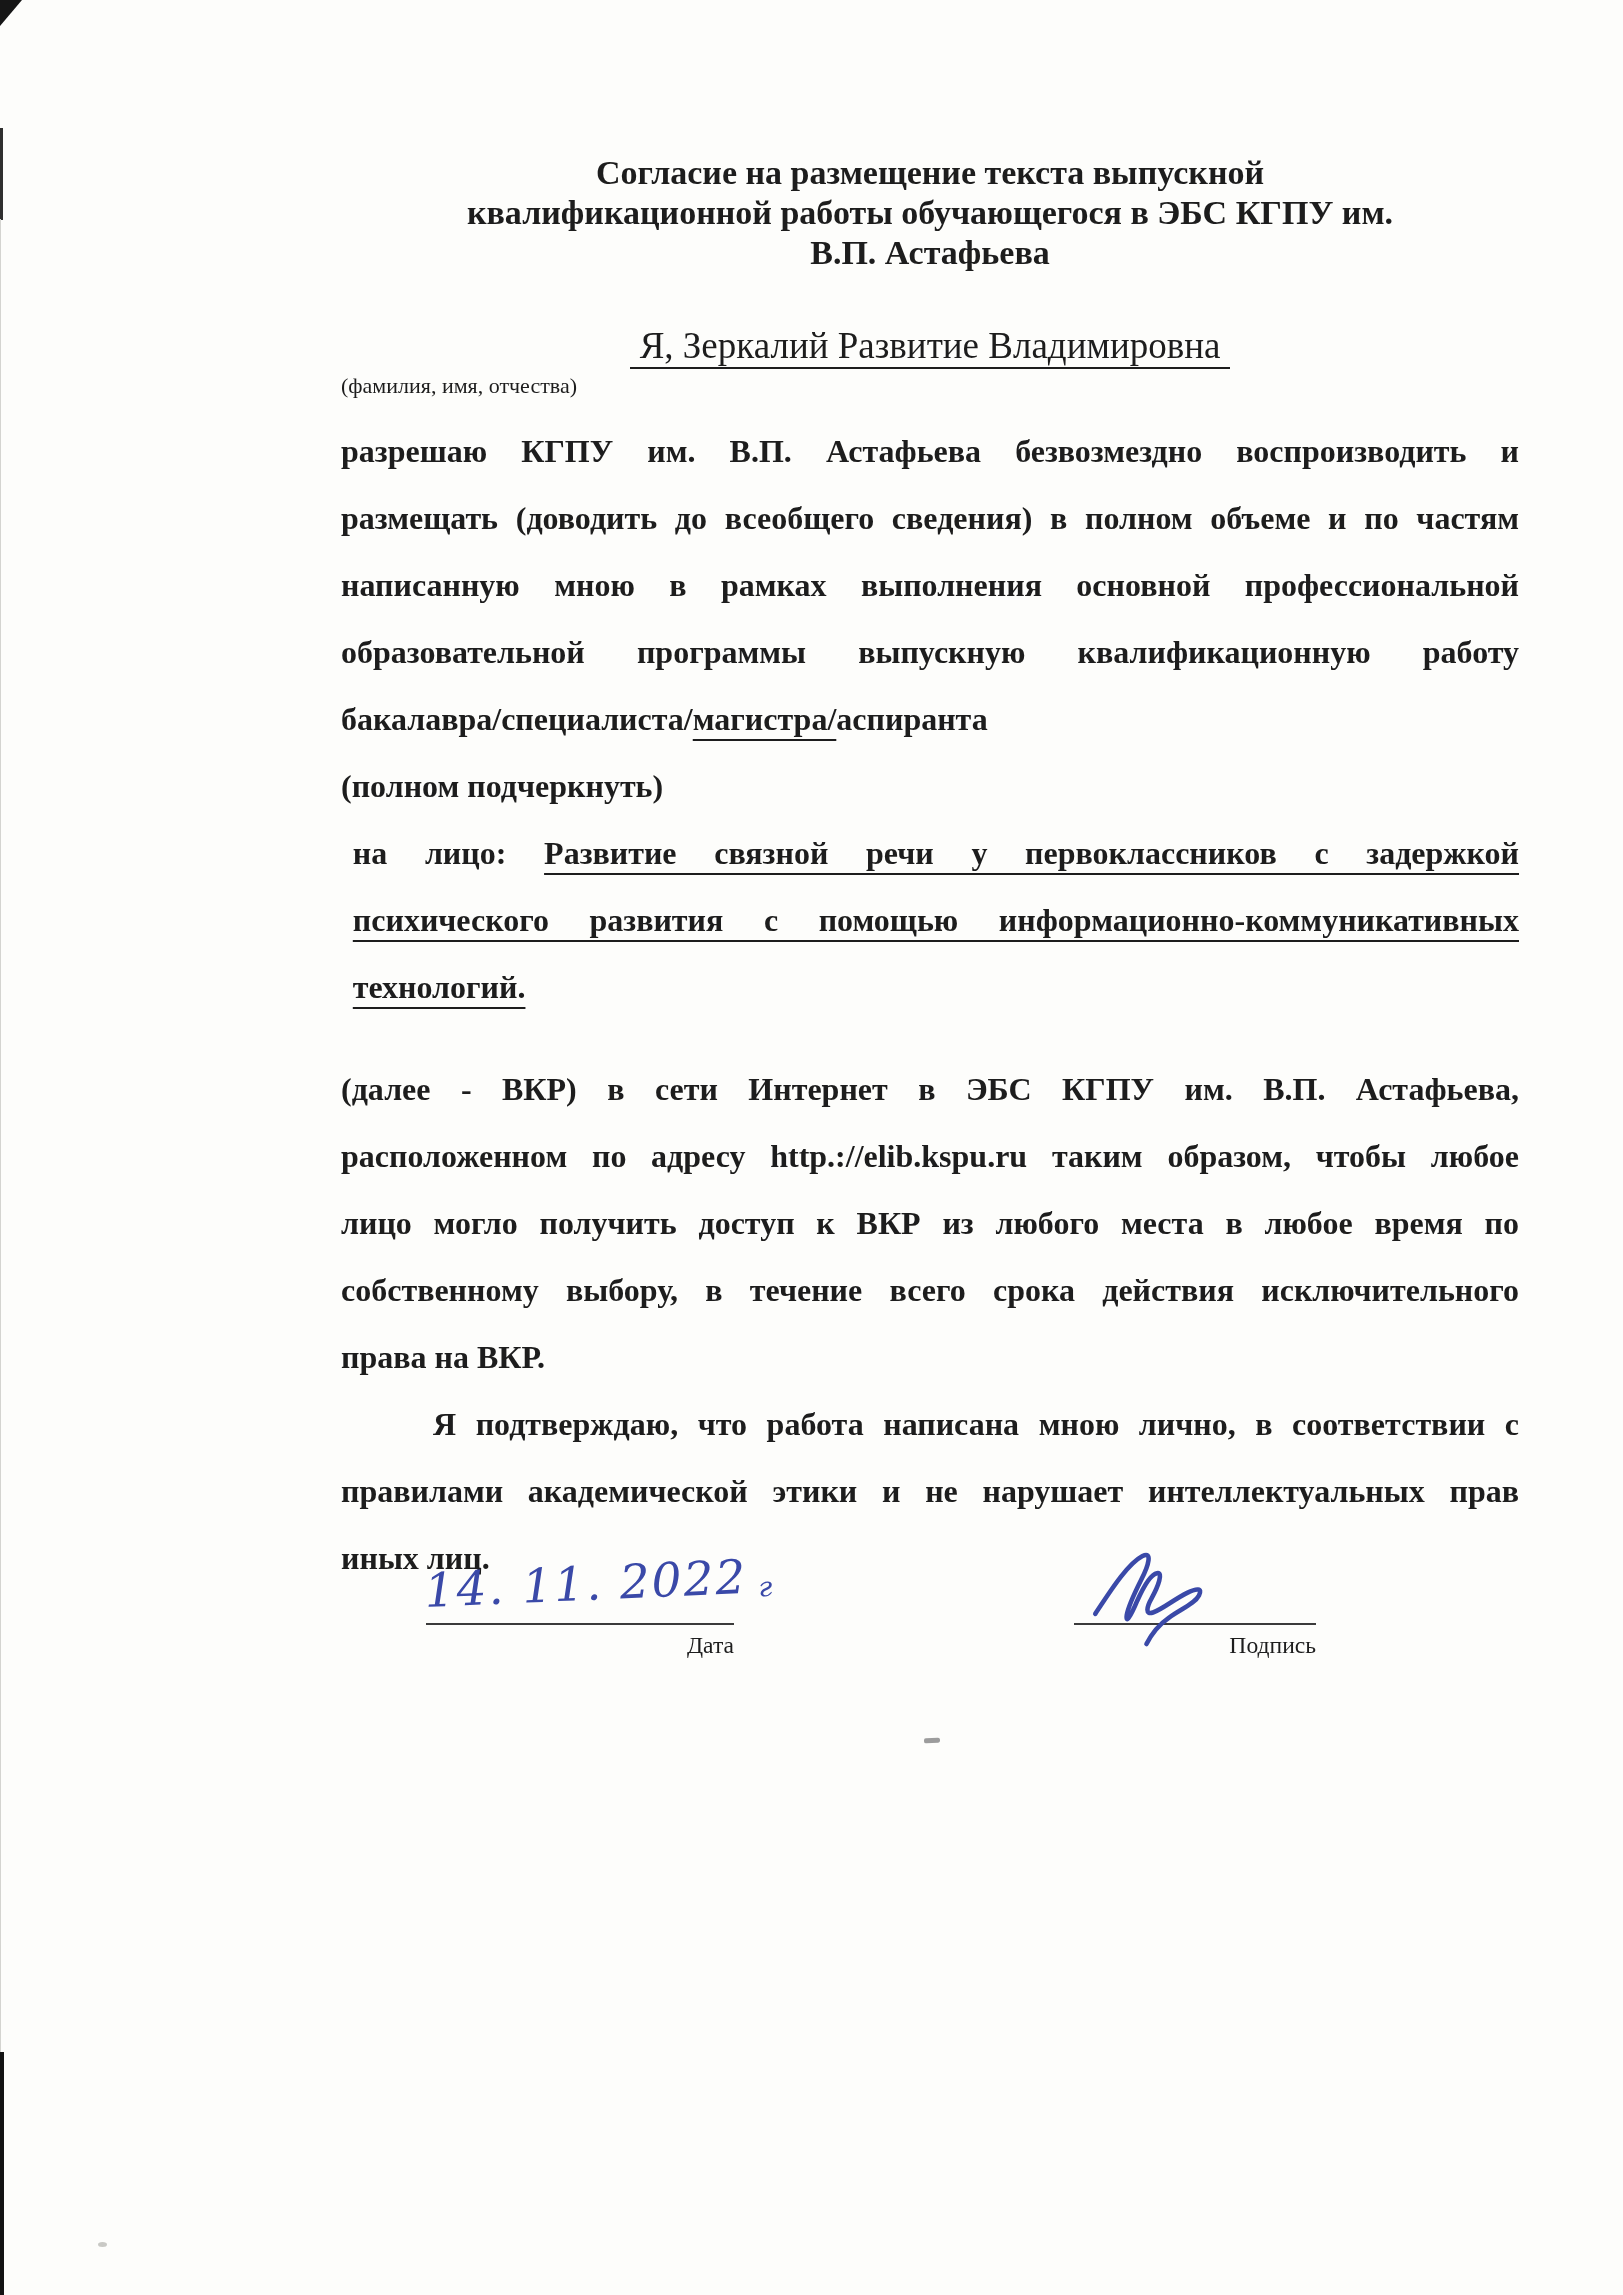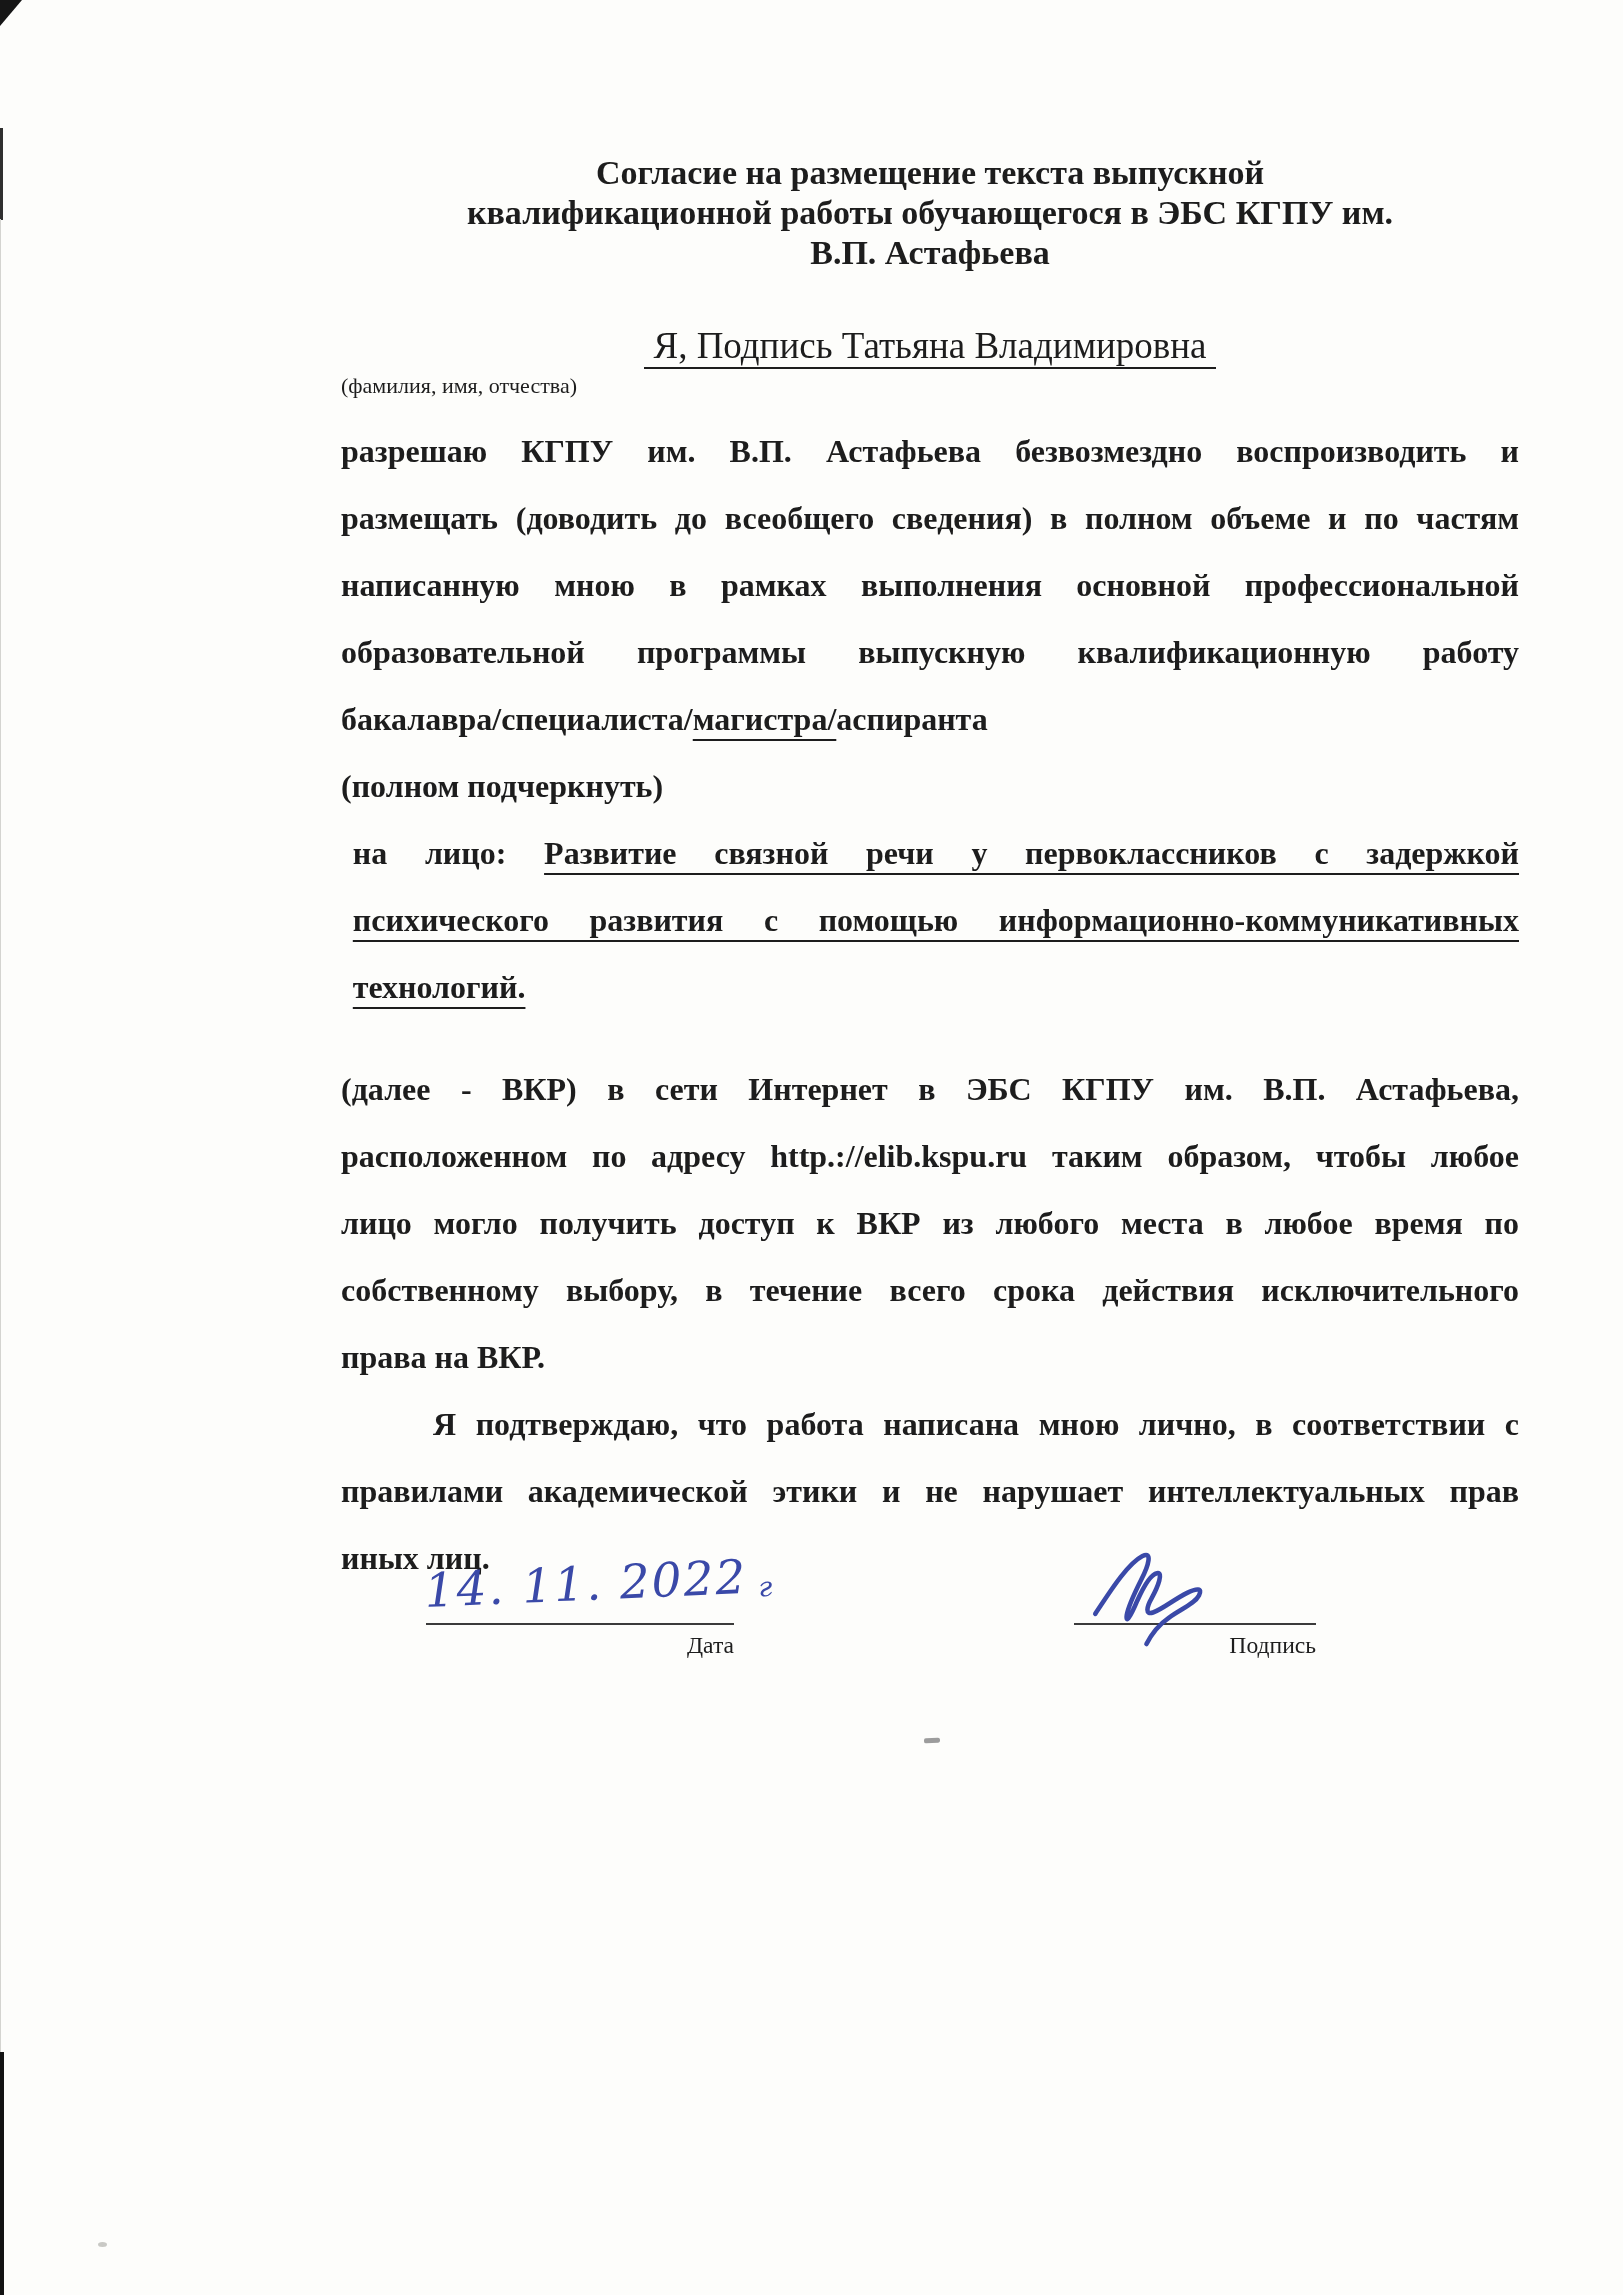--- a/index.html
+++ b/index.html
@@ -68,21 +68,21 @@
 
   <div id="content">
 
     <h1 class="doc-title">
       <div>Согласие на размещение текста выпускной</div>
       <div>квалификационной работы обучающегося в ЭБС КГПУ им.</div>
       <div>В.П. Астафьева</div>
     </h1>
 
     <div class="name-wrap">
-      <span class="name-line">Я, Подпись Татьяна Владимировна</span>
+      <span class="name-line">Я, Зеркалий Развитие Владимировна</span>
       <div class="name-caption">(фамилия, имя, отчества)</div>
     </div>
 
     <div class="body-block">
         <div class="line stretch"><span>разрешаю КГПУ им. В.П. Астафьева безвозмездно воспроизводить и</span></div>
         <div class="line stretch"><span>размещать (доводить до всеобщего сведения) в полном объеме и по частям</span></div>
         <div class="line stretch"><span>написанную мною в рамках выполнения основной профессиональной</span></div>
         <div class="line stretch"><span>образовательной программы выпускную квалификационную работу</span></div>
         <div class="line"><span>бакалавра/специалиста/</span><span class="u">магистра/</span><span>аспиранта</span></div>
         <div class="line"><span>(полном подчеркнуть)</span></div>

